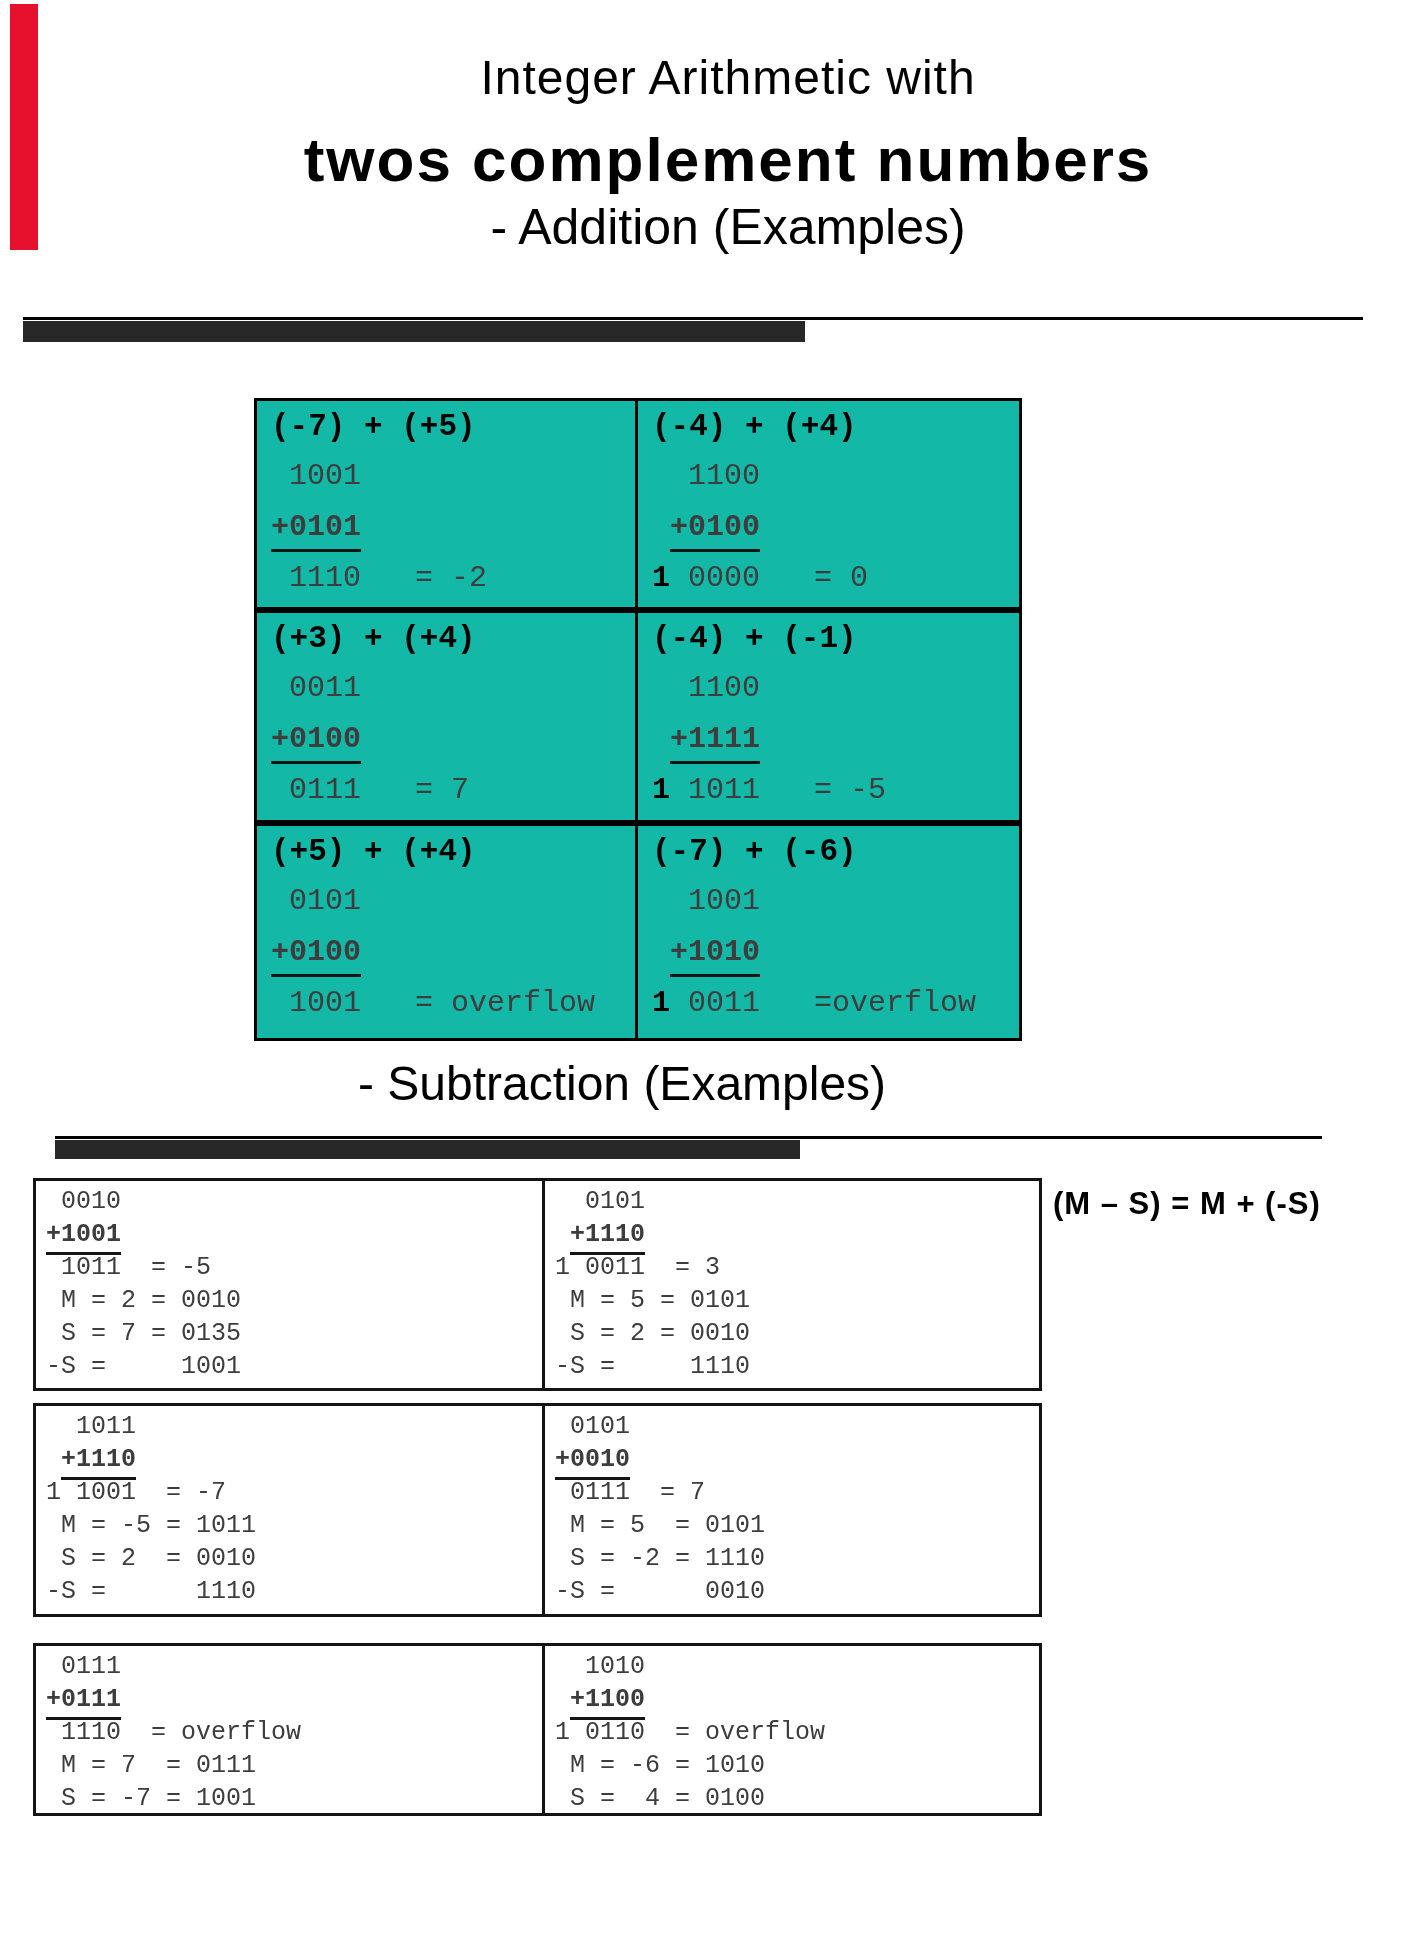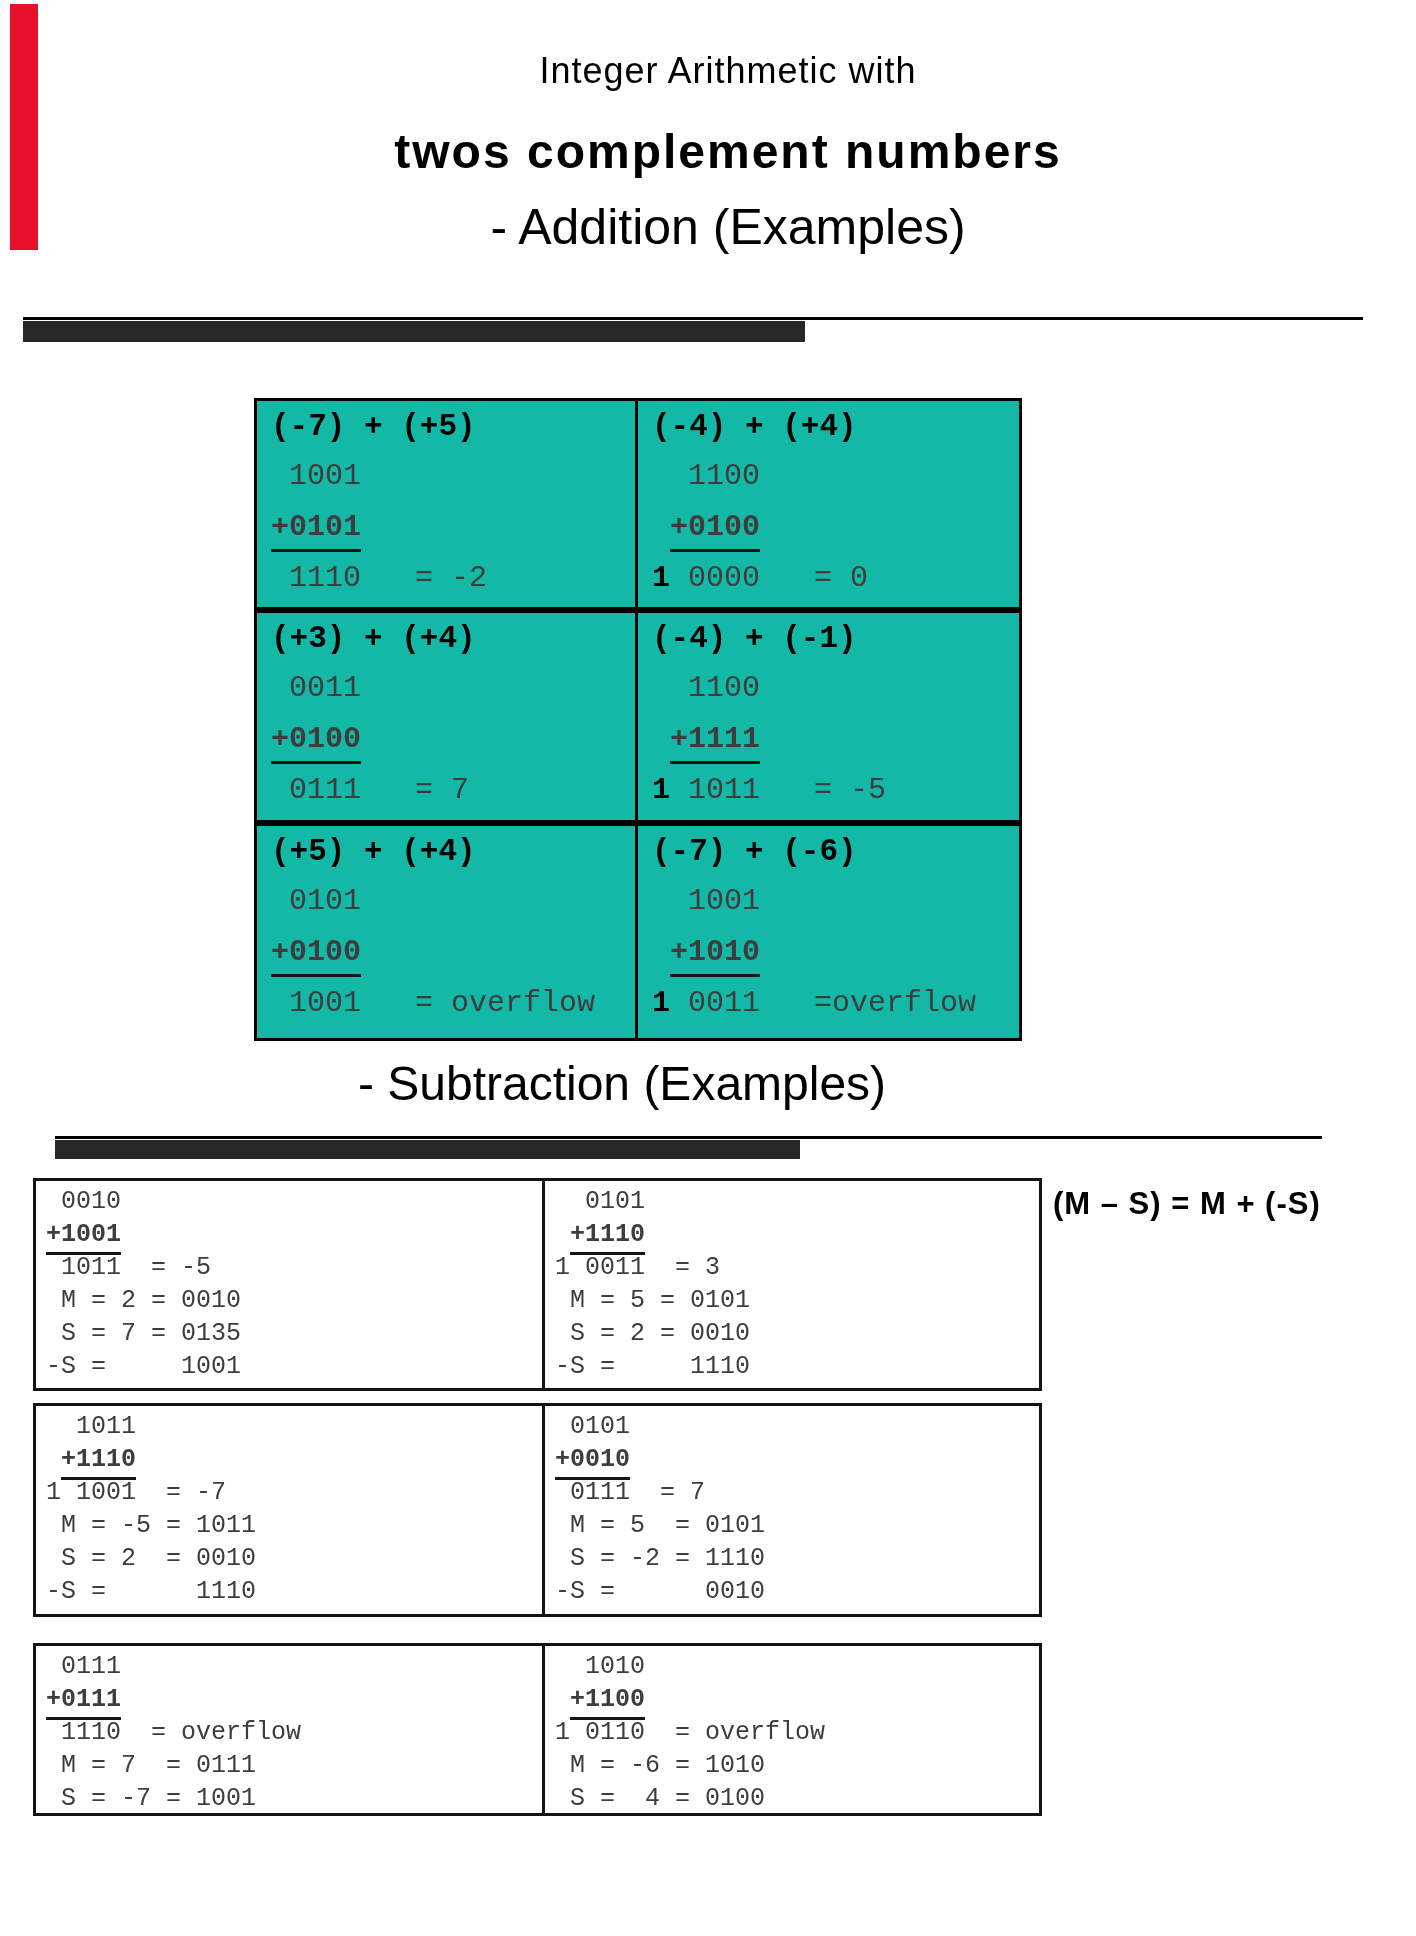--- a/index.html
+++ b/index.html
@@ -6,23 +6,23 @@
   html,body { background:#ffffff; }
   body {
     width:1416px; height:1936px; position:relative;
     font-family:"Liberation Sans", sans-serif; color:#000;
   }
   .slide { position:absolute; left:0; top:0; width:1416px; height:1936px; background:#fff; overflow:hidden; }
 
   .accent-bar { position:absolute; left:10px; top:4px; width:28px; height:246px; background:#e8112d; }
 
   .title-line1 { position:absolute; top:50px;  left:40px; width:1376px; text-align:center;
-                 font-size:36px; font-weight:400; letter-spacing:1px; white-space:pre; }
+                 font-size:48px; font-weight:400; letter-spacing:1px; white-space:pre; }
   .title-line2 { position:absolute; top:124px; left:40px; width:1376px; text-align:center;
-                 font-size:48px; font-weight:700; letter-spacing:2px; white-space:pre; }
+                 font-size:62px; font-weight:700; letter-spacing:2px; white-space:pre; }
   .title-line3 { position:absolute; top:198px; left:40px; width:1376px; text-align:center;
                  font-size:50px; font-weight:400; white-space:pre; }
 
   .rule { position:absolute; height:3px; background:#000; }
   .rule1-line { left:23px; top:317px; width:1340px; }
   .rule2-line { left:55px; top:1136px; width:1267px; }
   .rule-bar { position:absolute; background:#282828; }
   .rule1-bar { left:23px; top:321px; width:782px; height:21px; }
   .rule2-bar { left:55px; top:1140px; width:745px; height:19px; }
 

